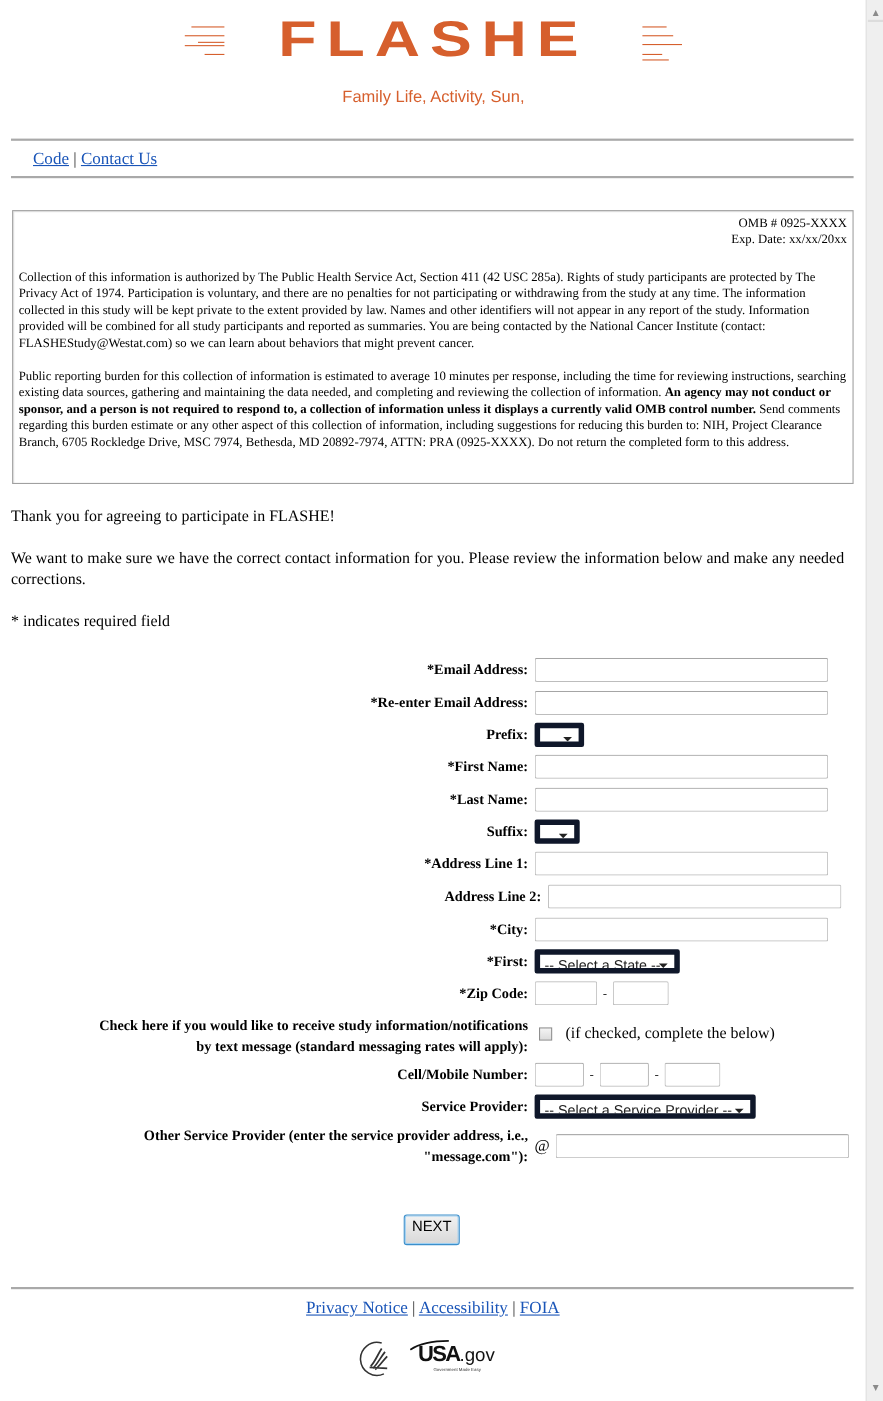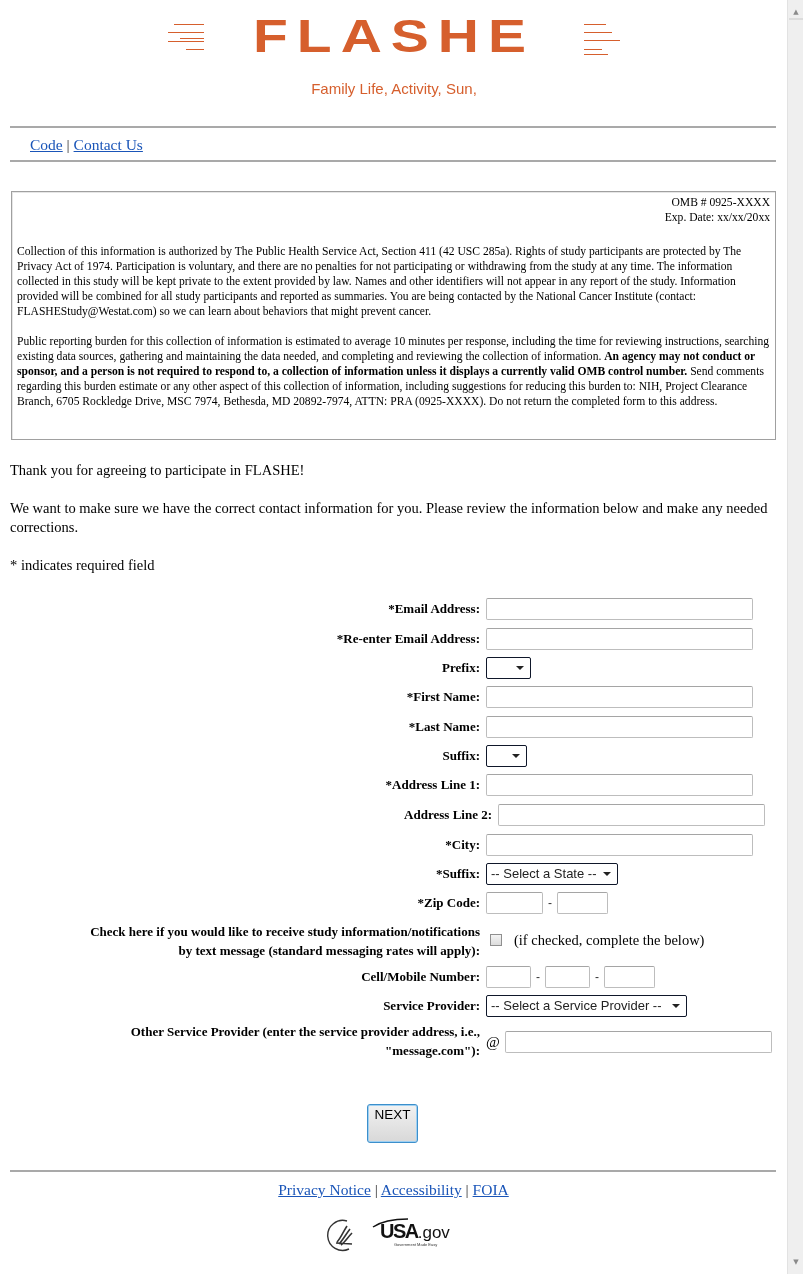--- a/index.html
+++ b/index.html
@@ -61,36 +61,36 @@
   .form-row { position: absolute; left: 0; width: 787px; height: 24px; }
   .lbl {
     position: absolute; right: 307px; font-weight: bold; font-size: 13px;
     text-align: right; white-space: nowrap; top: 3px;
   }
   .txt {
     position: absolute; left: 486px; height: 22px; border: 1px solid #bdbdbd;
     border-top-color: #a5a5a5; box-sizing: border-box; background: #fff; border-radius: 2px;
   }
   .sel {
-    position: absolute; left: 486px; height: 22px; border: 1px solid #0f172a;
+    position: absolute; left: 486px; height: 22px; border: 5px solid #0f172a;
     box-sizing: border-box; background: #fff; border-radius: 2px;
     font-family: "Liberation Sans", sans-serif; font-size: 13px; color: #222;
     padding: 2px 0 0 4px; white-space: nowrap; overflow: hidden;
   }
   .sel .arrow {
     position: absolute; right: 6px; top: 8px; width: 0; height: 0;
     border-left: 4px solid transparent; border-right: 4px solid transparent; border-top: 4px solid #222;
   }
   .dash { position: absolute; font-family: "Liberation Sans", sans-serif; font-size: 12px; color: #333; }
   .chk {
     position: absolute; left: 490px; width: 12px; height: 12px; border: 1px solid #8f8f8f;
     background: linear-gradient(#f4f4f4, #dcdcdc); box-sizing: border-box;
   }
   .next-btn {
-    position: absolute; left: 367px; top: 1104px; width: 51px; height: 39px;
+    position: absolute; left: 367px; top: 1104px; width: 51px; height: 28px;
     border: 1px solid #3c8fcb; border-radius: 3px; box-sizing: border-box;
     background: linear-gradient(#f2f2f2, #d8d8d8); box-shadow: 0 0 0 1px #9fd0f2 inset;
     font-family: "Liberation Sans", sans-serif; font-size: 13.5px; text-align: center;
     line-height: 19px; color: #000; cursor: pointer;
   }
   .footer-links { position: absolute; left: 0; width: 787px; top: 1181px; text-align: center; font-size: 15.5px; color: #333; }
   .hhs-logo { position: absolute; left: 325px; top: 1218px; width: 34px; height: 34px; }
   .usa-logo { position: absolute; left: 372px; top: 1218px; width: 90px; height: 32px; }
   .usa-text { position: absolute; left: 8px; top: 2px; font-family: "Liberation Sans", sans-serif; font-weight: bold; font-size: 20px; letter-spacing: -1.5px; color: #111; }
   .usa-gov { font-weight: normal; font-size: 17px; letter-spacing: 0; }
@@ -169,21 +169,21 @@
   </div>
   <div class="form-row" style="top:804px;margin-left:12px;">
     <span class="lbl">Address Line 2:</span>
     <div class="txt" style="width:267px;"></div>
   </div>
   <div class="form-row" style="top:834px;">
     <span class="lbl">*City:</span>
     <div class="txt" style="width:267px;"></div>
   </div>
   <div class="form-row" style="top:863px;">
-    <span class="lbl">*Suffix:</span>
+    <span class="lbl">*First:</span>
     <div class="sel" style="width:132px;"><span>-- Select a State --</span><span class="arrow"></span></div>
   </div>
   <div class="form-row" style="top:892px;">
     <span class="lbl">*Zip Code:</span>
     <div class="txt" style="width:57px;"></div>
     <span class="dash" style="left:548px;top:4px;">-</span>
     <div class="txt" style="left:557px;width:51px;"></div>
   </div>
 
   <div class="form-row" style="top:921px;height:40px;">

